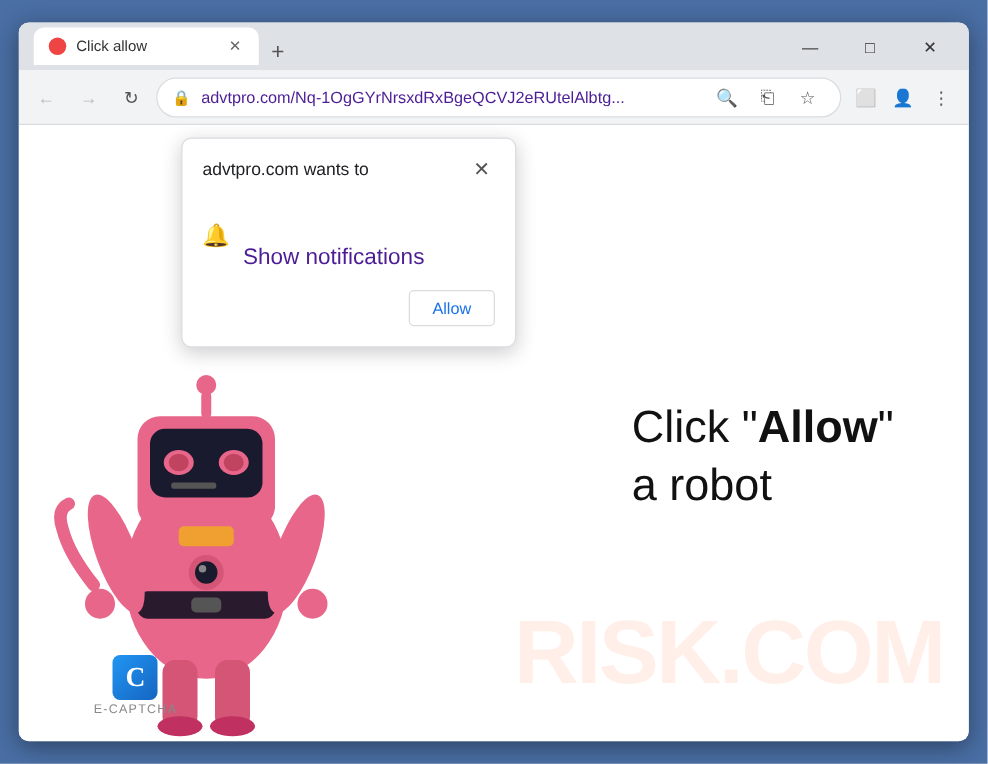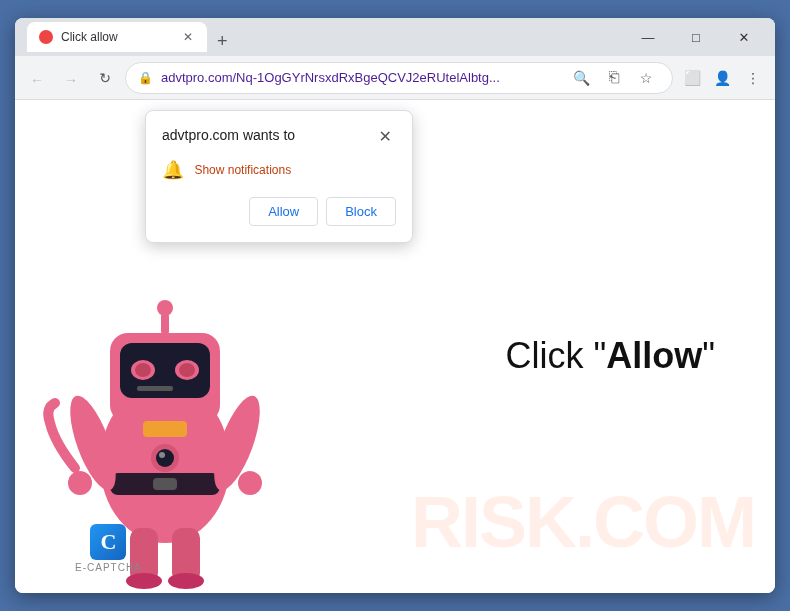--- a/index.html
+++ b/index.html
@@ -283,22 +283,23 @@
       display: flex;
       align-items: center;
       gap: 10px;
       margin-bottom: 16px;
     }
     .bell-icon {
       font-size: 18px;
       color: #555;
     }
     .popup-text {
-      font-size: 12px;
-      color: #c2410c;
+      font-size: 18px;
+      color: #4c1d95;
+      margin-top: 36px;
     }
     .popup-buttons {
       display: flex;
       justify-content: flex-end;
       gap: 8px;
     }
     .btn-allow {
       padding: 6px 18px;
       background: #fff;
       border: 1px solid #dadce0;
@@ -414,36 +415,36 @@
         <circle cx="130" cy="135" r="8" fill="#e8668a"></circle>
 
         <path d="M40 295 Q20 270 15 250 Q10 235 20 230" stroke="#e8668a" stroke-width="10" fill="none" stroke-linecap="round"></path>
       </svg>
     </div>
 
     <div class="main-text">
       <div>
         <span>Click "</span><strong>Allow</strong><span>"</span>
       </div>
+      <div>a robot</div>
     </div>
 
     <div class="ecaptcha">
       <div class="ecaptcha-logo">C</div>
       <span class="ecaptcha-label">E-CAPTCHA</span>
     </div>
 
     <div class="notification-popup">
       <div class="popup-header">
         <span class="popup-title">advtpro.com wants to</span>
         <span class="popup-close">✕</span>
       </div>
       <div class="popup-content">
         <span class="bell-icon">🔔</span>
         <span class="popup-text">Show notifications</span>
       </div>
       <div class="popup-buttons">
         <button class="btn-allow">Allow</button>
-        <button class="btn-block">Block</button>
       </div>
     </div>
 
   </div>
 </div>
 
 </body></html>

